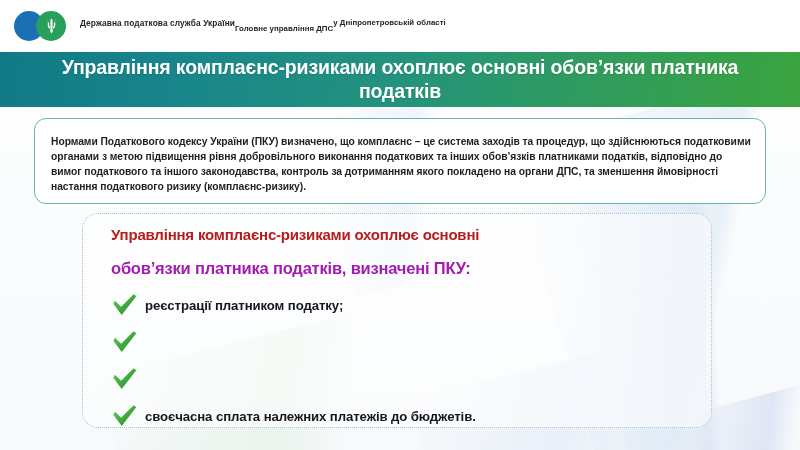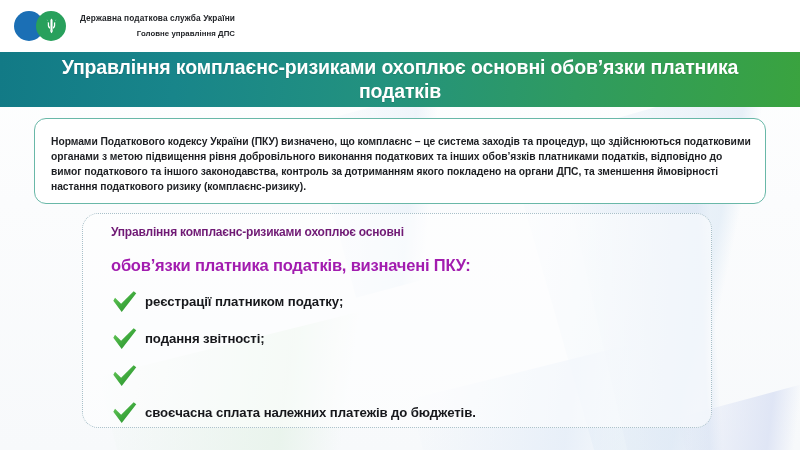--- a/index.html
+++ b/index.html
@@ -110,21 +110,21 @@
     align-items: center;
     justify-content: center;
   }
   .trident {
     width: 13px;
     height: 16px;
     display: block;
   }
   .org-text {
     display: flex;
-    flex-direction: column;
+    flex-direction: row;
     justify-content: center;
     line-height: 1.22;
   }
   .org-line-1 {
     font-size: 8.3px;
     font-weight: bold;
     color: #222428;
     letter-spacing: .1px;
   }
   .org-line-2, .org-line-3 {
@@ -193,23 +193,23 @@
     padding: 10px 14px 8px 14px;
     z-index: 6;
   }
   .list-heading {
     text-align: left;
     line-height: 1.16;
     margin: 2px 0 8px 14px;
   }
   .heading-line-1 {
     display: block;
-    font-size: 12px;
-    font-weight: bold;
-    color: #701a75;
+    font-size: 15px;
+    font-weight: bold;
+    color: #b91c1c;
     letter-spacing: -0.2px;
   }
   .heading-line-2 {
     display: block;
     font-size: 16.5px;
     font-weight: bold;
     color: #a21caf;
     letter-spacing: -0.2px;
     margin-top: 16px;
   }
@@ -259,20 +259,21 @@
           <path fill="#ffffff" d="M13 1.2 L15.1 4.0 L15.1 23.0 L13 25.6 L10.9 23.0 L10.9 4.0 Z"></path>
           <path fill="#ffffff" d="M3.0 3.2 L5.6 4.6 L5.6 15.0 C5.6 18.2 7.4 20.2 10.0 21.3 L10.0 17.9 C8.7 17.1 8.1 16.0 8.1 14.6 L8.1 9.4 L5.6 8.2 L5.6 5.6 Z"></path>
           <path fill="#ffffff" d="M23.0 3.2 L20.4 4.6 L20.4 15.0 C20.4 18.2 18.6 20.2 16.0 21.3 L16.0 17.9 C17.3 17.1 17.9 16.0 17.9 14.6 L17.9 9.4 L20.4 8.2 L20.4 5.6 Z"></path>
           <path fill="#ffffff" d="M10.2 24.7 L15.8 24.7 L15.8 26.7 L14.4 27.6 L14.4 29.2 L13 30.6 L11.6 29.2 L11.6 27.6 L10.2 26.7 Z"></path>
         </svg>
       </div>
     </div>
     <div class="org-text">
       <span class="org-line-1">Державна податкова служба України</span>
       <span class="org-line-2">Головне управління ДПС</span>
+      <span class="org-line-3">у Дніпропетровській області</span>
     </div>
   </div>
 
   <div class="title-banner">
     <div class="title-text">Управління комплаєнс-ризиками охоплює основні обов’язки платника податків</div>
   </div>
 
   <div class="para-card">
     <div class="para-text">Нормами Податкового кодексу України (ПКУ) визначено, що комплаєнс – це система заходів та процедур, що здійснюються податковими органами з метою підвищення рівня добровільного виконання податкових та інших обов’язків платниками податків, відповідно до вимог податкового та іншого законодавства, контроль за дотриманням якого покладено на органи ДПС, та зменшення ймовірності настання податкового ризику (комплаєнс-ризику).</div>
   </div>
@@ -294,21 +295,20 @@
             </linearGradient>
           </defs>
           <path fill="url(#chk1)" d="M2.5 13.5 L4.5 10.0 L11.5 17.0 L26.0 2.5 L29.0 5.0 L12.2 26.5 Z"></path>
         </svg>
         <span class="check-label">реєстрації платником податку;</span>
       </li>
       <li class="check-item">
         <svg class="check-icon" viewBox="0 0 32 30" aria-hidden="true">
           <path fill="url(#chk1)" d="M2.5 13.5 L4.5 10.0 L11.5 17.0 L26.0 2.5 L29.0 5.0 L12.2 26.5 Z"></path>
         </svg>
-        <span class="check-label">подання звітності;</span>
       </li>
       <li class="check-item">
         <svg class="check-icon" viewBox="0 0 32 30" aria-hidden="true">
           <path fill="url(#chk1)" d="M2.5 13.5 L4.5 10.0 L11.5 17.0 L26.0 2.5 L29.0 5.0 L12.2 26.5 Z"></path>
         </svg>
       </li>
       <li class="check-item">
         <svg class="check-icon" viewBox="0 0 32 30" aria-hidden="true">
           <path fill="url(#chk1)" d="M2.5 13.5 L4.5 10.0 L11.5 17.0 L26.0 2.5 L29.0 5.0 L12.2 26.5 Z"></path>
         </svg>

